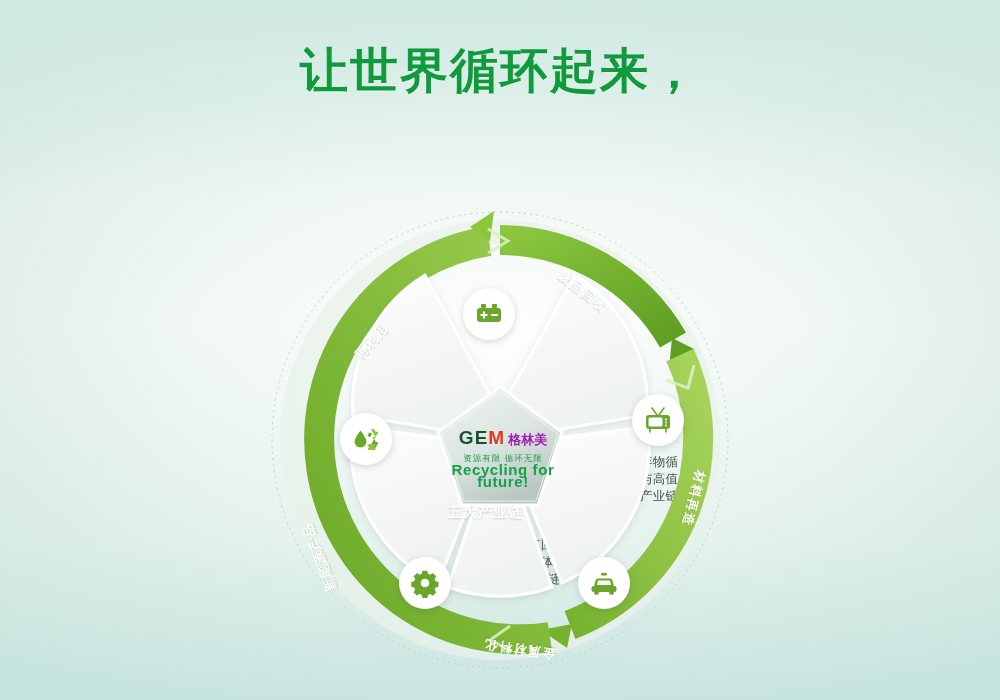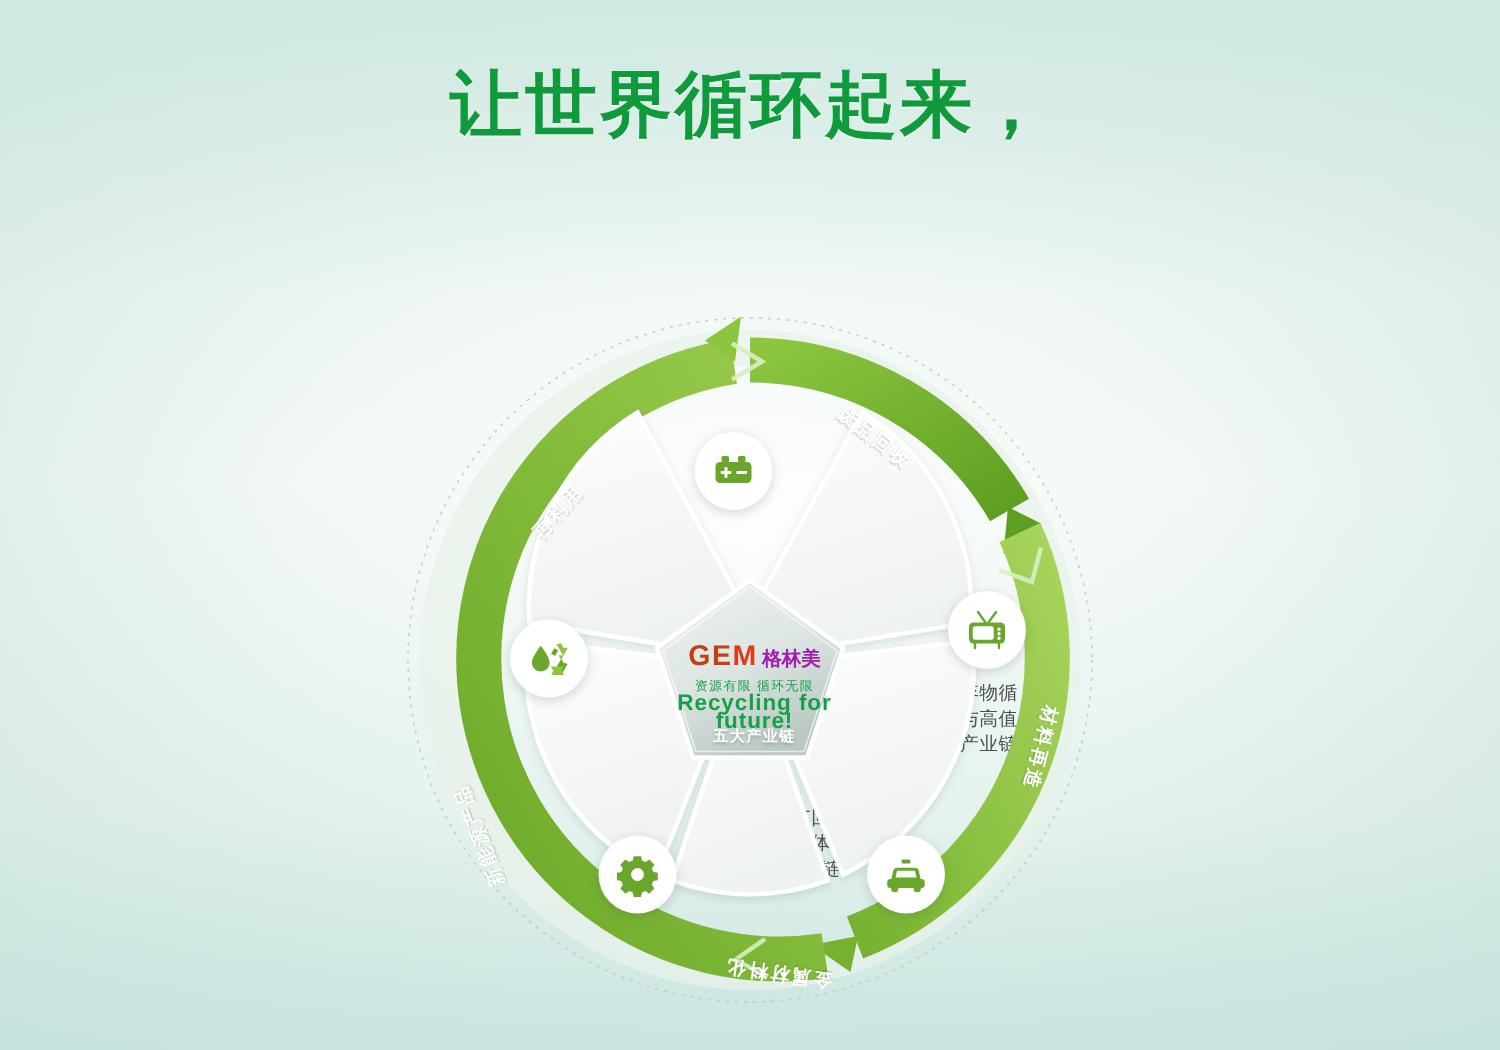--- a/index.html
+++ b/index.html
@@ -43,28 +43,28 @@
     text-align:center;
     white-space:pre-line;
     letter-spacing:.3px;
   }
 
   
   .center-logo{
     position:absolute;left:448px;top:428px;width:110px;text-align:center;z-index:14;
   }
   .gem-row{font-size:19px;font-weight:bold;letter-spacing:1px;line-height:20px;}
-  .gem-g{color:#c2410c;text-align:right;}
+  .gem-g{color:#14532d;text-align:right;}
   .gem-m{color:#e03a1e;}
   .gem-cn{color:#a21caf;font-size:13px;font-weight:bold;margin-left:3px;letter-spacing:0;}
   .gem-slogan{color:#17a04a;font-size:8.5px;letter-spacing:1px;line-height:12px;margin-top:2px;font-weight:normal;}
   .gem-en{color:#17a04a;font-size:15px;letter-spacing:.6px;line-height:12px;font-weight:bold;}
   .center-sub{
-    position:absolute;left:448px;top:484px;width:110px;text-align:center;z-index:14;
-    color:#ffffff;font-size:10px;font-weight:bold;letter-spacing:1px;
+    position:absolute;left:448px;top:504px;width:110px;z-index:14;
+    color:#ffffff;font-size:14px;font-weight:bold;letter-spacing:1px;
     text-shadow:0 1px 2px rgba(0,0,0,.18);
   }
 
   .icon-bubble{
     position:absolute;border-radius:50%;background:#ffffff;
     box-shadow:0 2px 7px rgba(60,90,70,.22);
     display:flex;align-items:center;justify-content:center;z-index:13;
   }
   .icon-bubble svg{display:block;}
 

